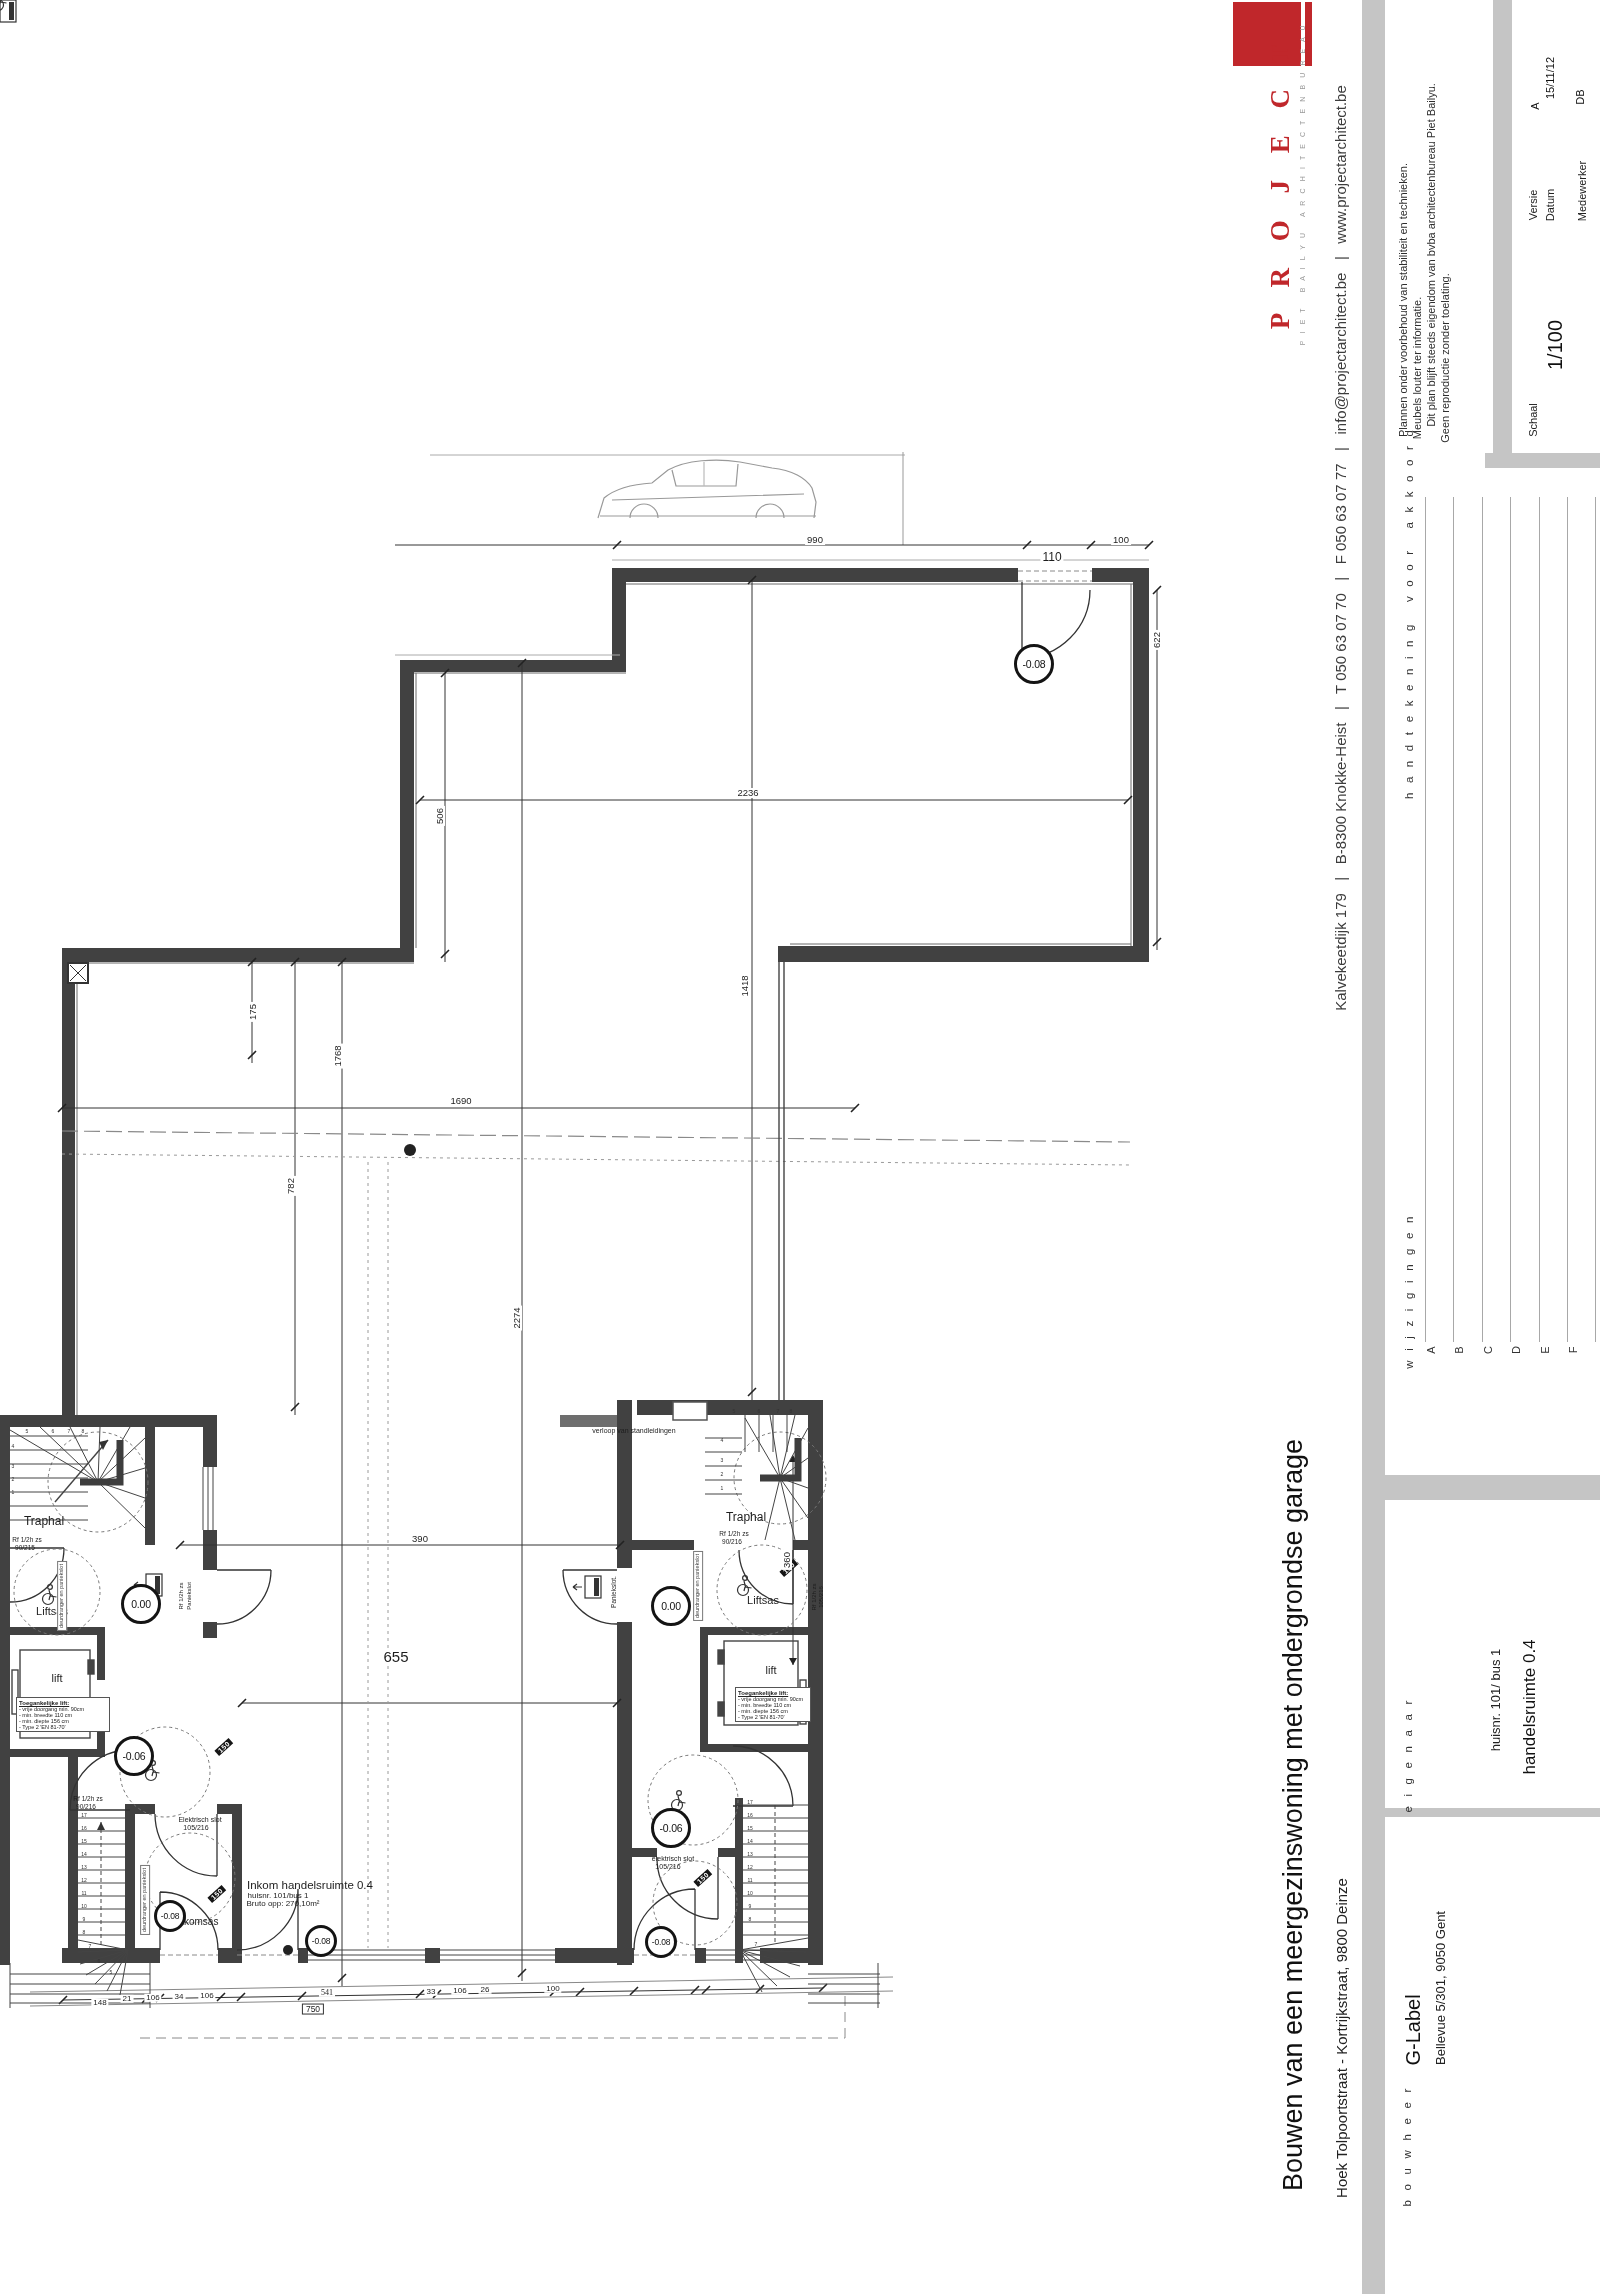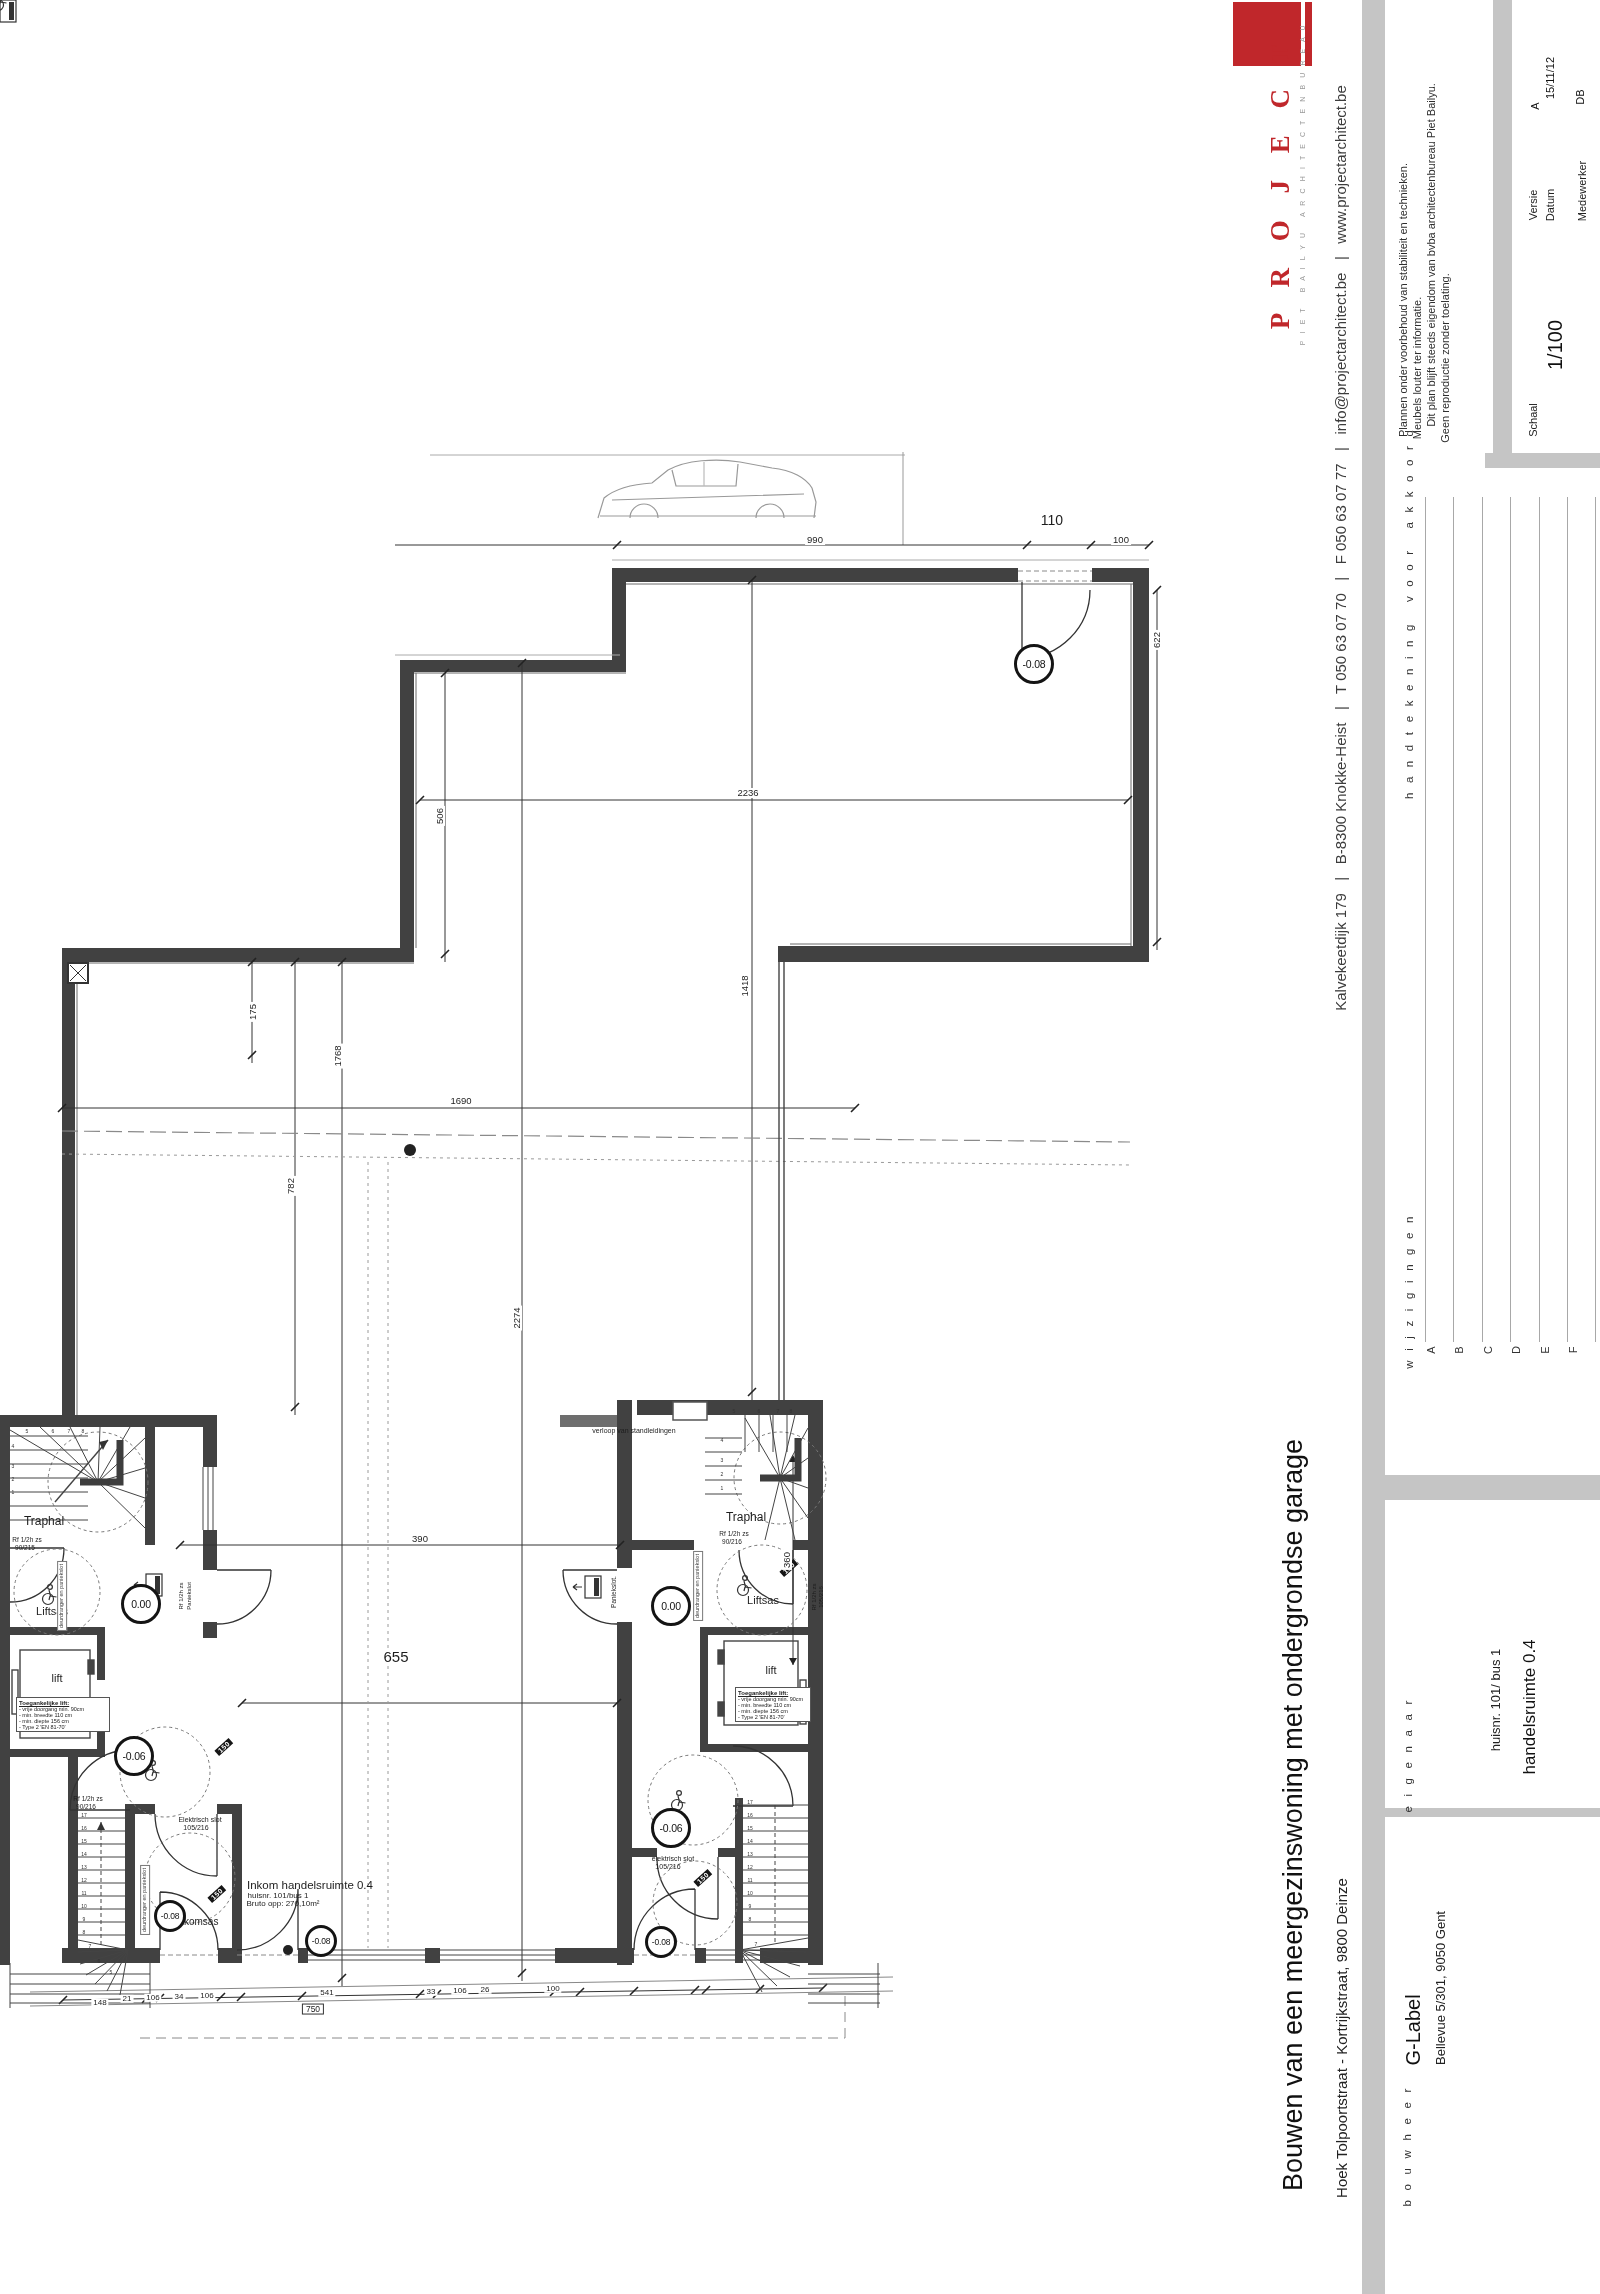--- a/index.html
+++ b/index.html
@@ -280,40 +280,40 @@
       <span class="pt " style="left: 821px; top: 1597px; font-size: 6px; transform: translate(-50%, -50%) rotate(-90deg);">105/216</span>
       <span class="pt " style="left: 634px; top: 1431px; font-size: 7px; transform: translate(-50%, -50%);">verloop van standleidingen</span>
       <span class="pt notebox" style="left: 62px; top: 1596px; font-size: 5.5px; transform: translate(-50%, -50%) rotate(-90deg);">deurdranger en paniekslot</span>
       <span class="pt notebox" style="left: 145px; top: 1900px; font-size: 5.5px; transform: translate(-50%, -50%) rotate(-90deg);">deurdranger en paniekslot</span>
       <span class="pt notebox" style="left: 698px; top: 1586px; font-size: 5.5px; transform: translate(-50%, -50%) rotate(-90deg);">deurdranger en paniekslot</span>
       <span class="pt mark" style="left: 224px; top: 1747px; font-size: 7px; transform: translate(-50%, -50%) rotate(-42deg);">150</span>
       <span class="pt mark" style="left: 217px; top: 1894px; font-size: 7px; transform: translate(-50%, -50%) rotate(-42deg);">150</span>
       <span class="pt mark" style="left: 789px; top: 1568px; font-size: 7px; transform: translate(-50%, -50%) rotate(-42deg);">150</span>
       <span class="pt mark" style="left: 703px; top: 1878px; font-size: 7px; transform: translate(-50%, -50%) rotate(-42deg);">150</span>
       <span class="pt dim" style="left: 815px; top: 540px; font-size: 9.5px; transform: translate(-50%, -50%);">990</span>
-      <span class="pt dim" style="left: 1052px; top: 520px; font-size: 14px; transform: translate(-50%, -50%); text-align: center;">110</span>
+      <span class="pt dim" style="left: 1052px; top: 557px; font-size: 12px; transform: translate(-50%, -50%); text-align: center;">110</span>
       <span class="pt dim" style="left: 1121px; top: 540px; font-size: 9.5px; transform: translate(-50%, -50%);">100</span>
       <span class="pt dim" style="left: 748px; top: 793px; font-size: 9.5px; transform: translate(-50%, -50%);">2236</span>
       <span class="pt dim" style="left: 440px; top: 816px; font-size: 9.5px; transform: translate(-50%, -50%) rotate(-90deg);">506</span>
       <span class="pt dim" style="left: 1157px; top: 640px; font-size: 9.5px; transform: translate(-50%, -50%) rotate(-90deg);">622</span>
       <span class="pt dim" style="left: 745px; top: 986px; font-size: 9.5px; transform: translate(-50%, -50%) rotate(-90deg);">1418</span>
       <span class="pt dim" style="left: 461px; top: 1101px; font-size: 9.5px; transform: translate(-50%, -50%);">1690</span>
       <span class="pt dim" style="left: 291px; top: 1186px; font-size: 9.5px; transform: translate(-50%, -50%) rotate(-90deg);">782</span>
       <span class="pt dim" style="left: 517px; top: 1318px; font-size: 9.5px; transform: translate(-50%, -50%) rotate(-90deg);">2274</span>
       <span class="pt dim" style="left: 338px; top: 1056px; font-size: 9.5px; transform: translate(-50%, -50%) rotate(-90deg);">1768</span>
       <span class="pt dim" style="left: 253px; top: 1012px; font-size: 9.5px; transform: translate(-50%, -50%) rotate(-90deg);">175</span>
       <span class="pt dim" style="left: 787px; top: 1560px; font-size: 9.5px; transform: translate(-50%, -50%) rotate(-90deg);">360</span>
       <span class="pt dim" style="left: 420px; top: 1539px; font-size: 9.5px; transform: translate(-50%, -50%);">390</span>
       <span class="pt dim" style="left: 396px; top: 1657px; font-size: 15px; transform: translate(-50%, -50%);">655</span>
       <span class="pt dim" style="left: 100px; top: 2003px; font-size: 8px; transform: translate(-50%, -50%);">148</span>
       <span class="pt dim" style="left: 127px; top: 1999px; font-size: 8px; transform: translate(-50%, -50%);">21</span>
       <span class="pt dim" style="left: 153px; top: 1998px; font-size: 8px; transform: translate(-50%, -50%);">106</span>
       <span class="pt dim" style="left: 179px; top: 1997px; font-size: 8px; transform: translate(-50%, -50%);">34</span>
       <span class="pt dim" style="left: 207px; top: 1996px; font-size: 8px; transform: translate(-50%, -50%);">106</span>
-      <span class="pt dim" style="left: 327px; top: 1993px; font-size: 8px; transform: translate(-50%, -50%);">541</span>
+      <span class="pt dim" style="left: 327px; top: 1993px; font-size: 8px; transform: translate(-50%, -50%); font-family: Liberation Serif, serif;">541</span>
       <span class="pt dim" style="left: 431px; top: 1992px; font-size: 8px; transform: translate(-50%, -50%);">33</span>
       <span class="pt dim" style="left: 460px; top: 1991px; font-size: 8px; transform: translate(-50%, -50%);">106</span>
       <span class="pt dim" style="left: 485px; top: 1990px; font-size: 8px; transform: translate(-50%, -50%);">26</span>
       <span class="pt dim" style="left: 553px; top: 1989px; font-size: 8px; transform: translate(-50%, -50%);">100</span>
       <span class="pt dimbox" style="left: 313px; top: 2009px; font-size: 8.5px; transform: translate(-50%, -50%);">750</span>
       <span class="pt stepnum" style="left: 84px; top: 1816px; font-size: 5px; transform: translate(-50%, -50%);">17</span>
       <span class="pt stepnum" style="left: 84px; top: 1829px; font-size: 5px; transform: translate(-50%, -50%);">16</span>
       <span class="pt stepnum" style="left: 84px; top: 1842px; font-size: 5px; transform: translate(-50%, -50%);">15</span>
       <span class="pt stepnum" style="left: 84px; top: 1855px; font-size: 5px; transform: translate(-50%, -50%);">14</span>
       <span class="pt stepnum" style="left: 84px; top: 1868px; font-size: 5px; transform: translate(-50%, -50%);">13</span>

